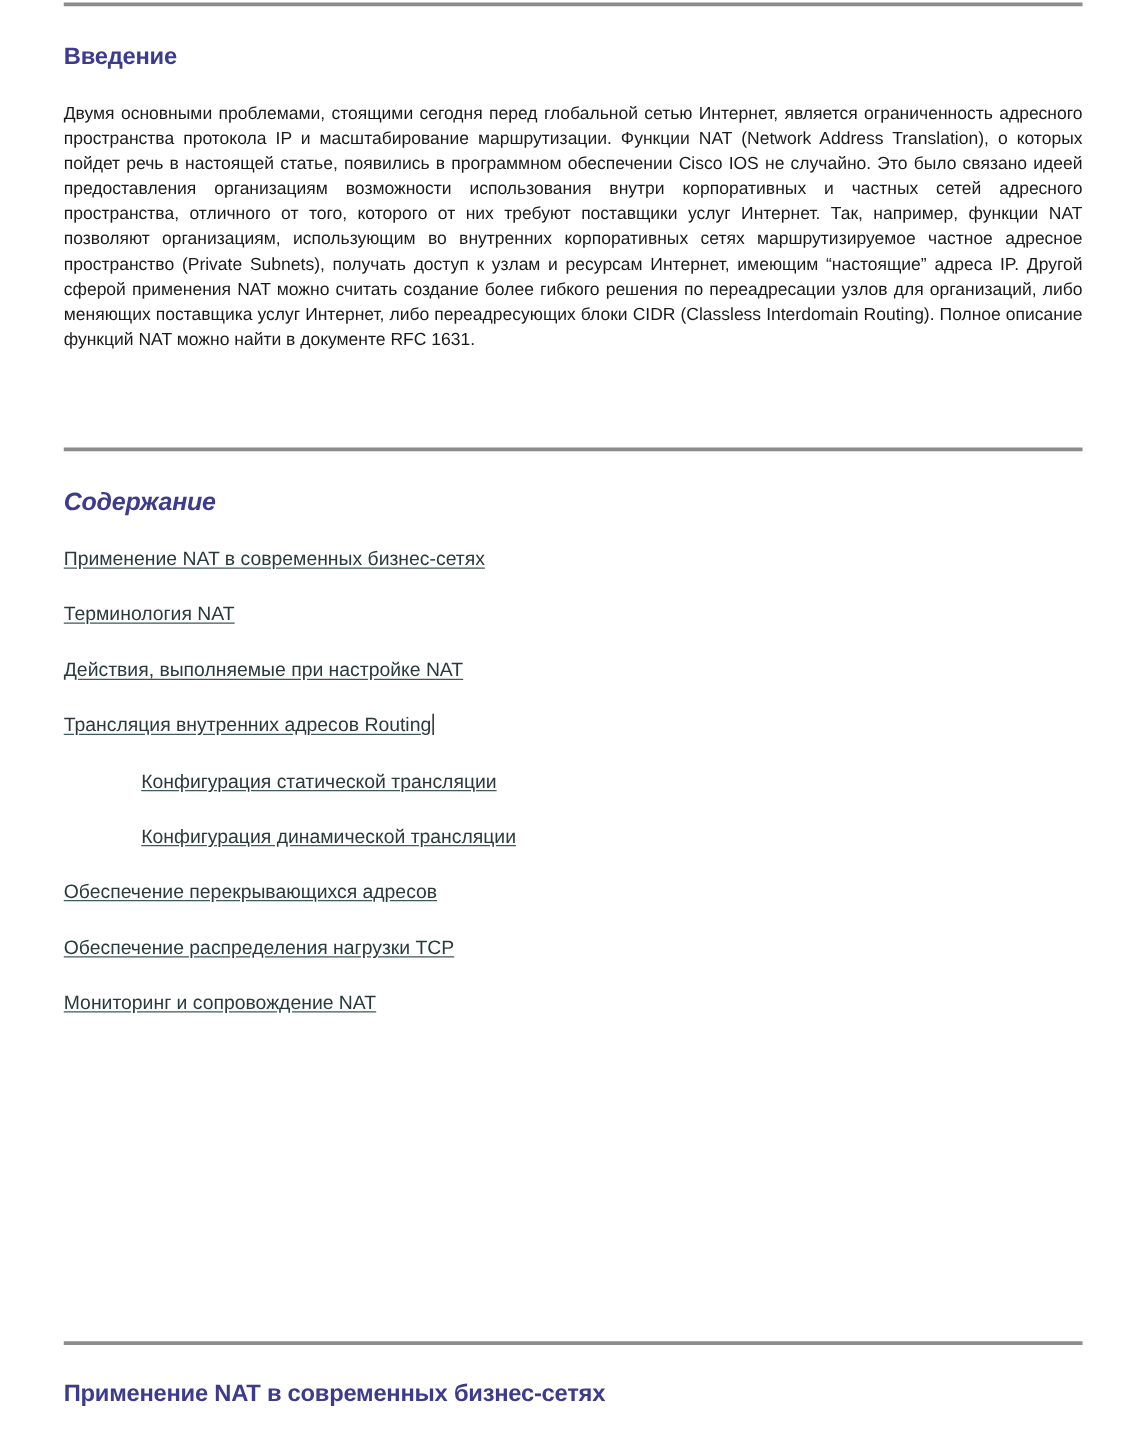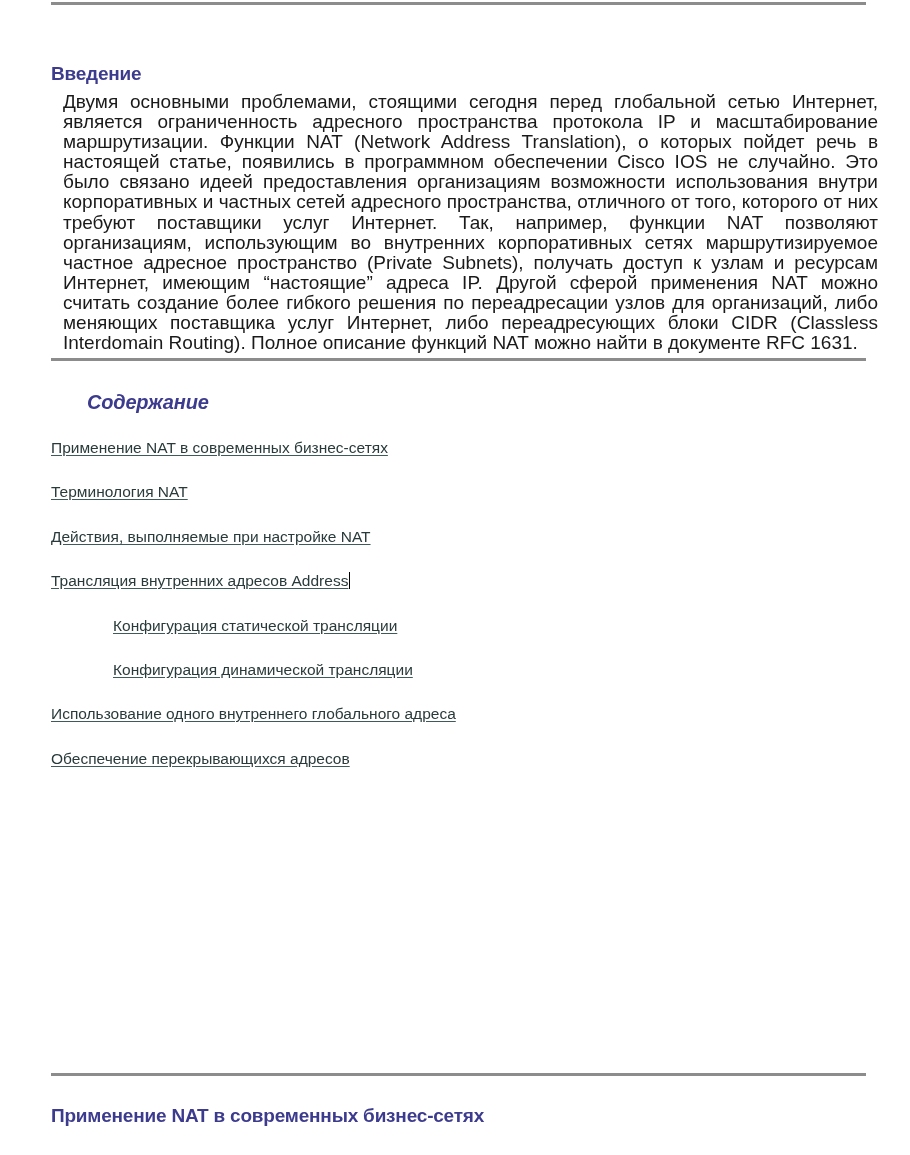--- a/index.html
+++ b/index.html
@@ -33,23 +33,23 @@
     }
     .heading.italic {
       font-style: italic;
       font-size: 20px;
     }
     .intro {
       position: absolute;
       left: 51px;
       top: 80px;
       width: 815px;
-      margin: 12px;
+      margin: 0;
       font-family: "Liberation Sans", sans-serif;
-      font-size: 19px;
+      font-size: 14px;
       line-height: 20.1px;
       color: #1a1a1a;
       text-align: justify;
     }
     .toc {
       position: absolute;
       left: 51px;
       top: 437px;
       margin: 0;
       padding: 0;
@@ -78,34 +78,35 @@
       background: #000;
       vertical-align: -3px;
       margin-left: 1px;
     }
   </style>
 </head>
 <body>
 
 <div class="hr" style="top:2px;"></div>
 
-<h2 class="heading" style="top:35px;margin-top:28px;">Введение</h2>
+<h2 class="heading" style="top:35px;">Введение</h2>
 
 <p class="intro">Двумя основными проблемами, стоящими сегодня перед глобальной сетью Интернет, является ограниченность адресного пространства протокола IP и масштабирование маршрутизации. Функции NAT (Network Address Translation), о которых пойдет речь в настоящей статье, появились в программном обеспечении Cisco IOS не случайно. Это было связано идеей предоставления организациям возможности использования внутри корпоративных и частных сетей адресного пространства, отличного от того, которого от них требуют поставщики услуг Интернет. Так, например, функции NAT позволяют организациям, использующим во внутренних корпоративных сетях маршрутизируемое частное адресное пространство (Private Subnets), получать доступ к узлам и ресурсам Интернет, имеющим “настоящие” адреса IP. Другой сферой применения NAT можно считать создание более гибкого решения по переадресации узлов для организаций, либо меняющих поставщика услуг Интернет, либо переадресующих блоки CIDR (Classless Interdomain Routing). Полное описание функций NAT можно найти в документе RFC 1631.</p>
 
 <div class="hr" style="top:358px;"></div>
 
-<h2 class="heading italic" style="top:391px;margin-left:36px;">Содержание</h2>
+<h2 class="heading italic" style="top:391px;">Содержание</h2>
 
 <ul class="toc">
   <li><a>Применение NAT в современных бизнес-сетях</a></li>
   <li><a>Терминология NAT</a></li>
   <li><a>Действия, выполняемые при настройке NAT</a></li>
-  <li><a>Трансляция внутренних адресов Address</a><span class="caret"></span></li>
+  <li><a>Трансляция внутренних адресов Routing</a><span class="caret"></span></li>
   <li class="sub"><a>Конфигурация статической трансляции</a></li>
   <li class="sub"><a>Конфигурация динамической трансляции</a></li>
-  <li><a>Использование одного внутреннего глобального адреса</a></li>
   <li><a>Обеспечение перекрывающихся адресов</a></li>
+  <li><a>Обеспечение распределения нагрузки TCP</a></li>
+  <li><a>Мониторинг и сопровождение NAT</a></li>
 </ul>
 
 <div class="hr" style="top:1073px;"></div>
 
 <h2 class="heading" style="top:1105px;">Применение NAT в современных бизнес-сетях</h2>
 
 </body></html>

